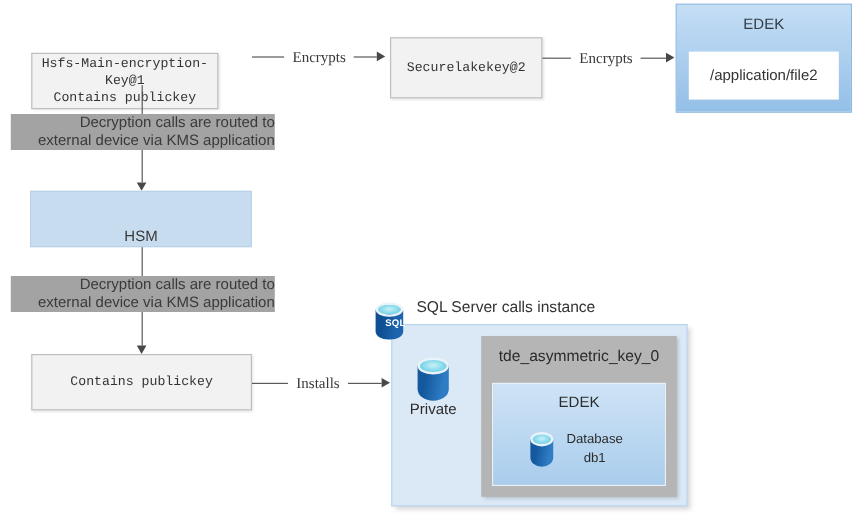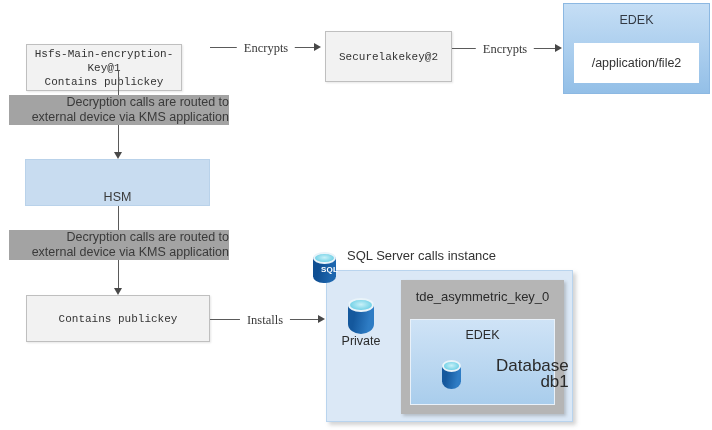--- a/index.html
+++ b/index.html
@@ -74,21 +74,21 @@
     background:#b5b5b5; box-shadow:2px 2px 3px rgba(90,90,90,0.30);
     text-align:center; font-size:13px; color:#2b2b2b;
   }
   .tde-title { margin-top:9px; }
   .edek-inner {
     position:absolute; left:9px; top:39px; width:145px; height:86px;
     background:linear-gradient(180deg,#cfe3f6 0%, #a9cdec 100%);
     border:1px solid #e9f1f9; font-size:12.5px; color:#2b2b2b;
   }
   .edek-inner-title { margin-top:8px; text-align:center; }
-  .db-label { position:absolute; left:61px; top:38px; font-size:17px; line-height:16px; text-align:right; color:#2b2b2b;margin-left:24px; }
+  .db-label { position:absolute; left:61px; top:38px; font-size:11px; line-height:16px; text-align:center; color:#2b2b2b; }
 
   
   .cyl { position:absolute; }
   .cyl-body {
     position:absolute; left:0; top:3px; width:100%; height:calc(100% - 3px);
     background:linear-gradient(100deg,#14589d 28%, #2e7cc4 78%);
     border-radius:46% 46% 50% 50% / 14% 14% 30% 30%;
   }
   .cyl-cap {
     position:absolute; left:0; top:0; width:100%; height:40%;

